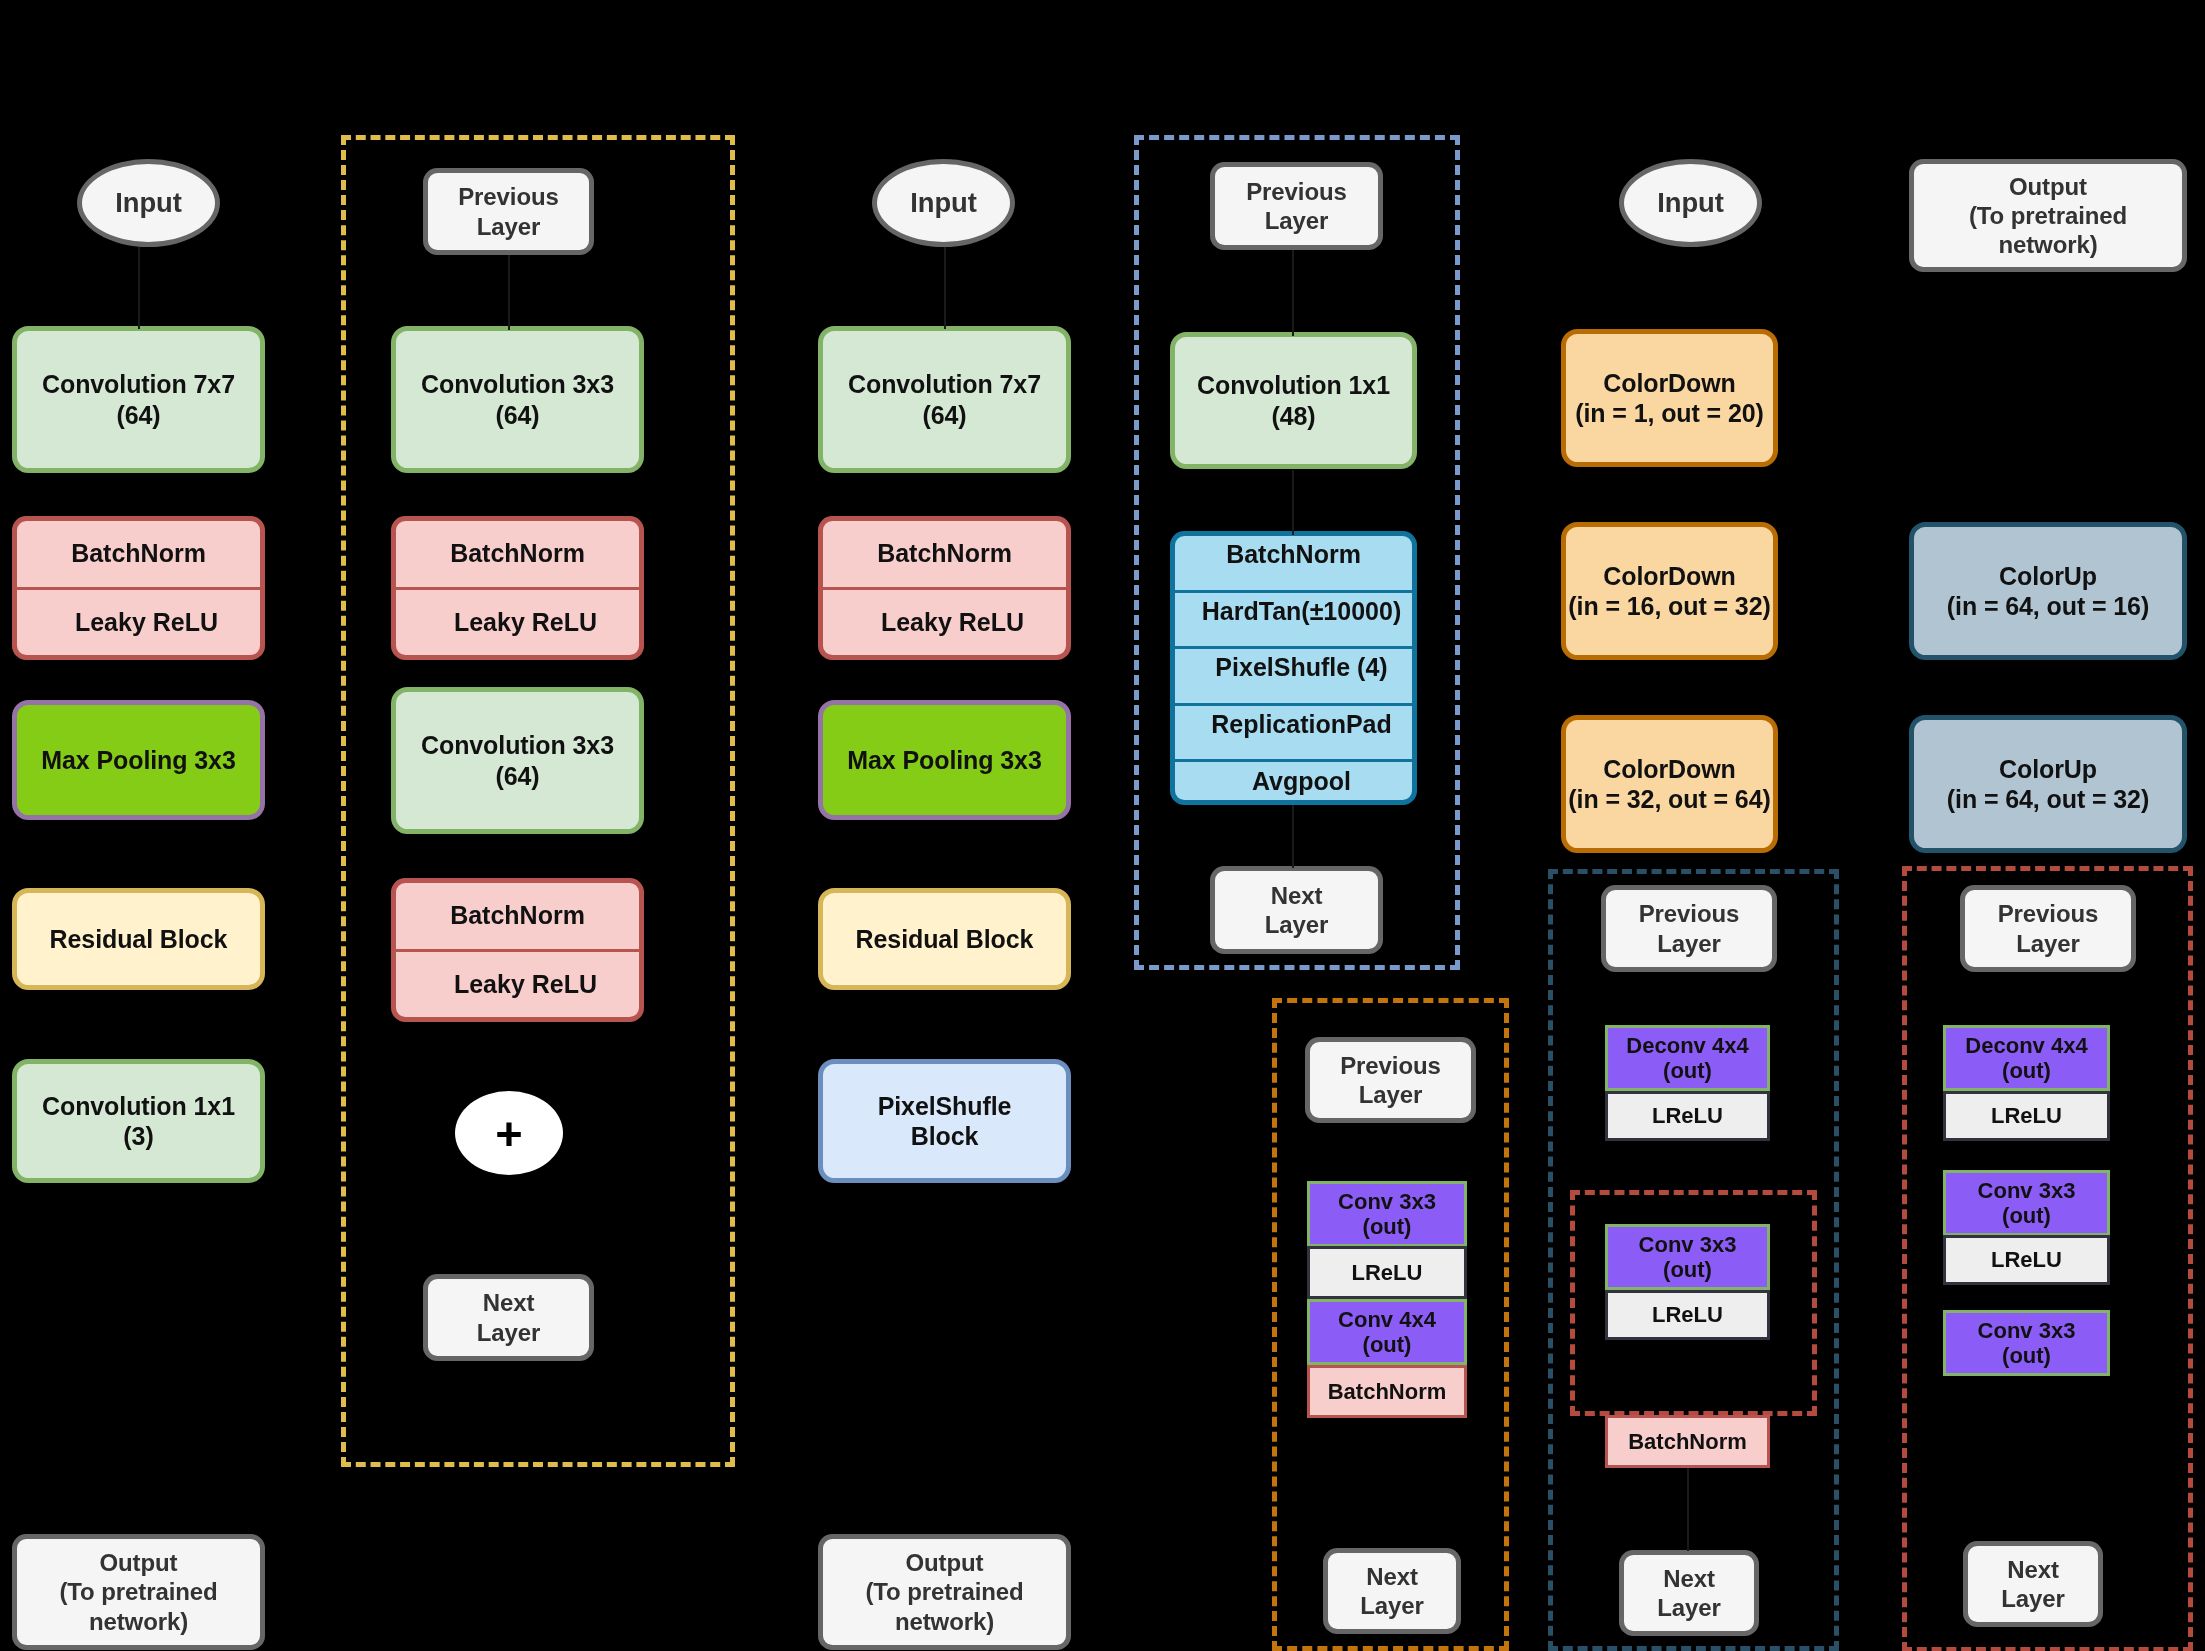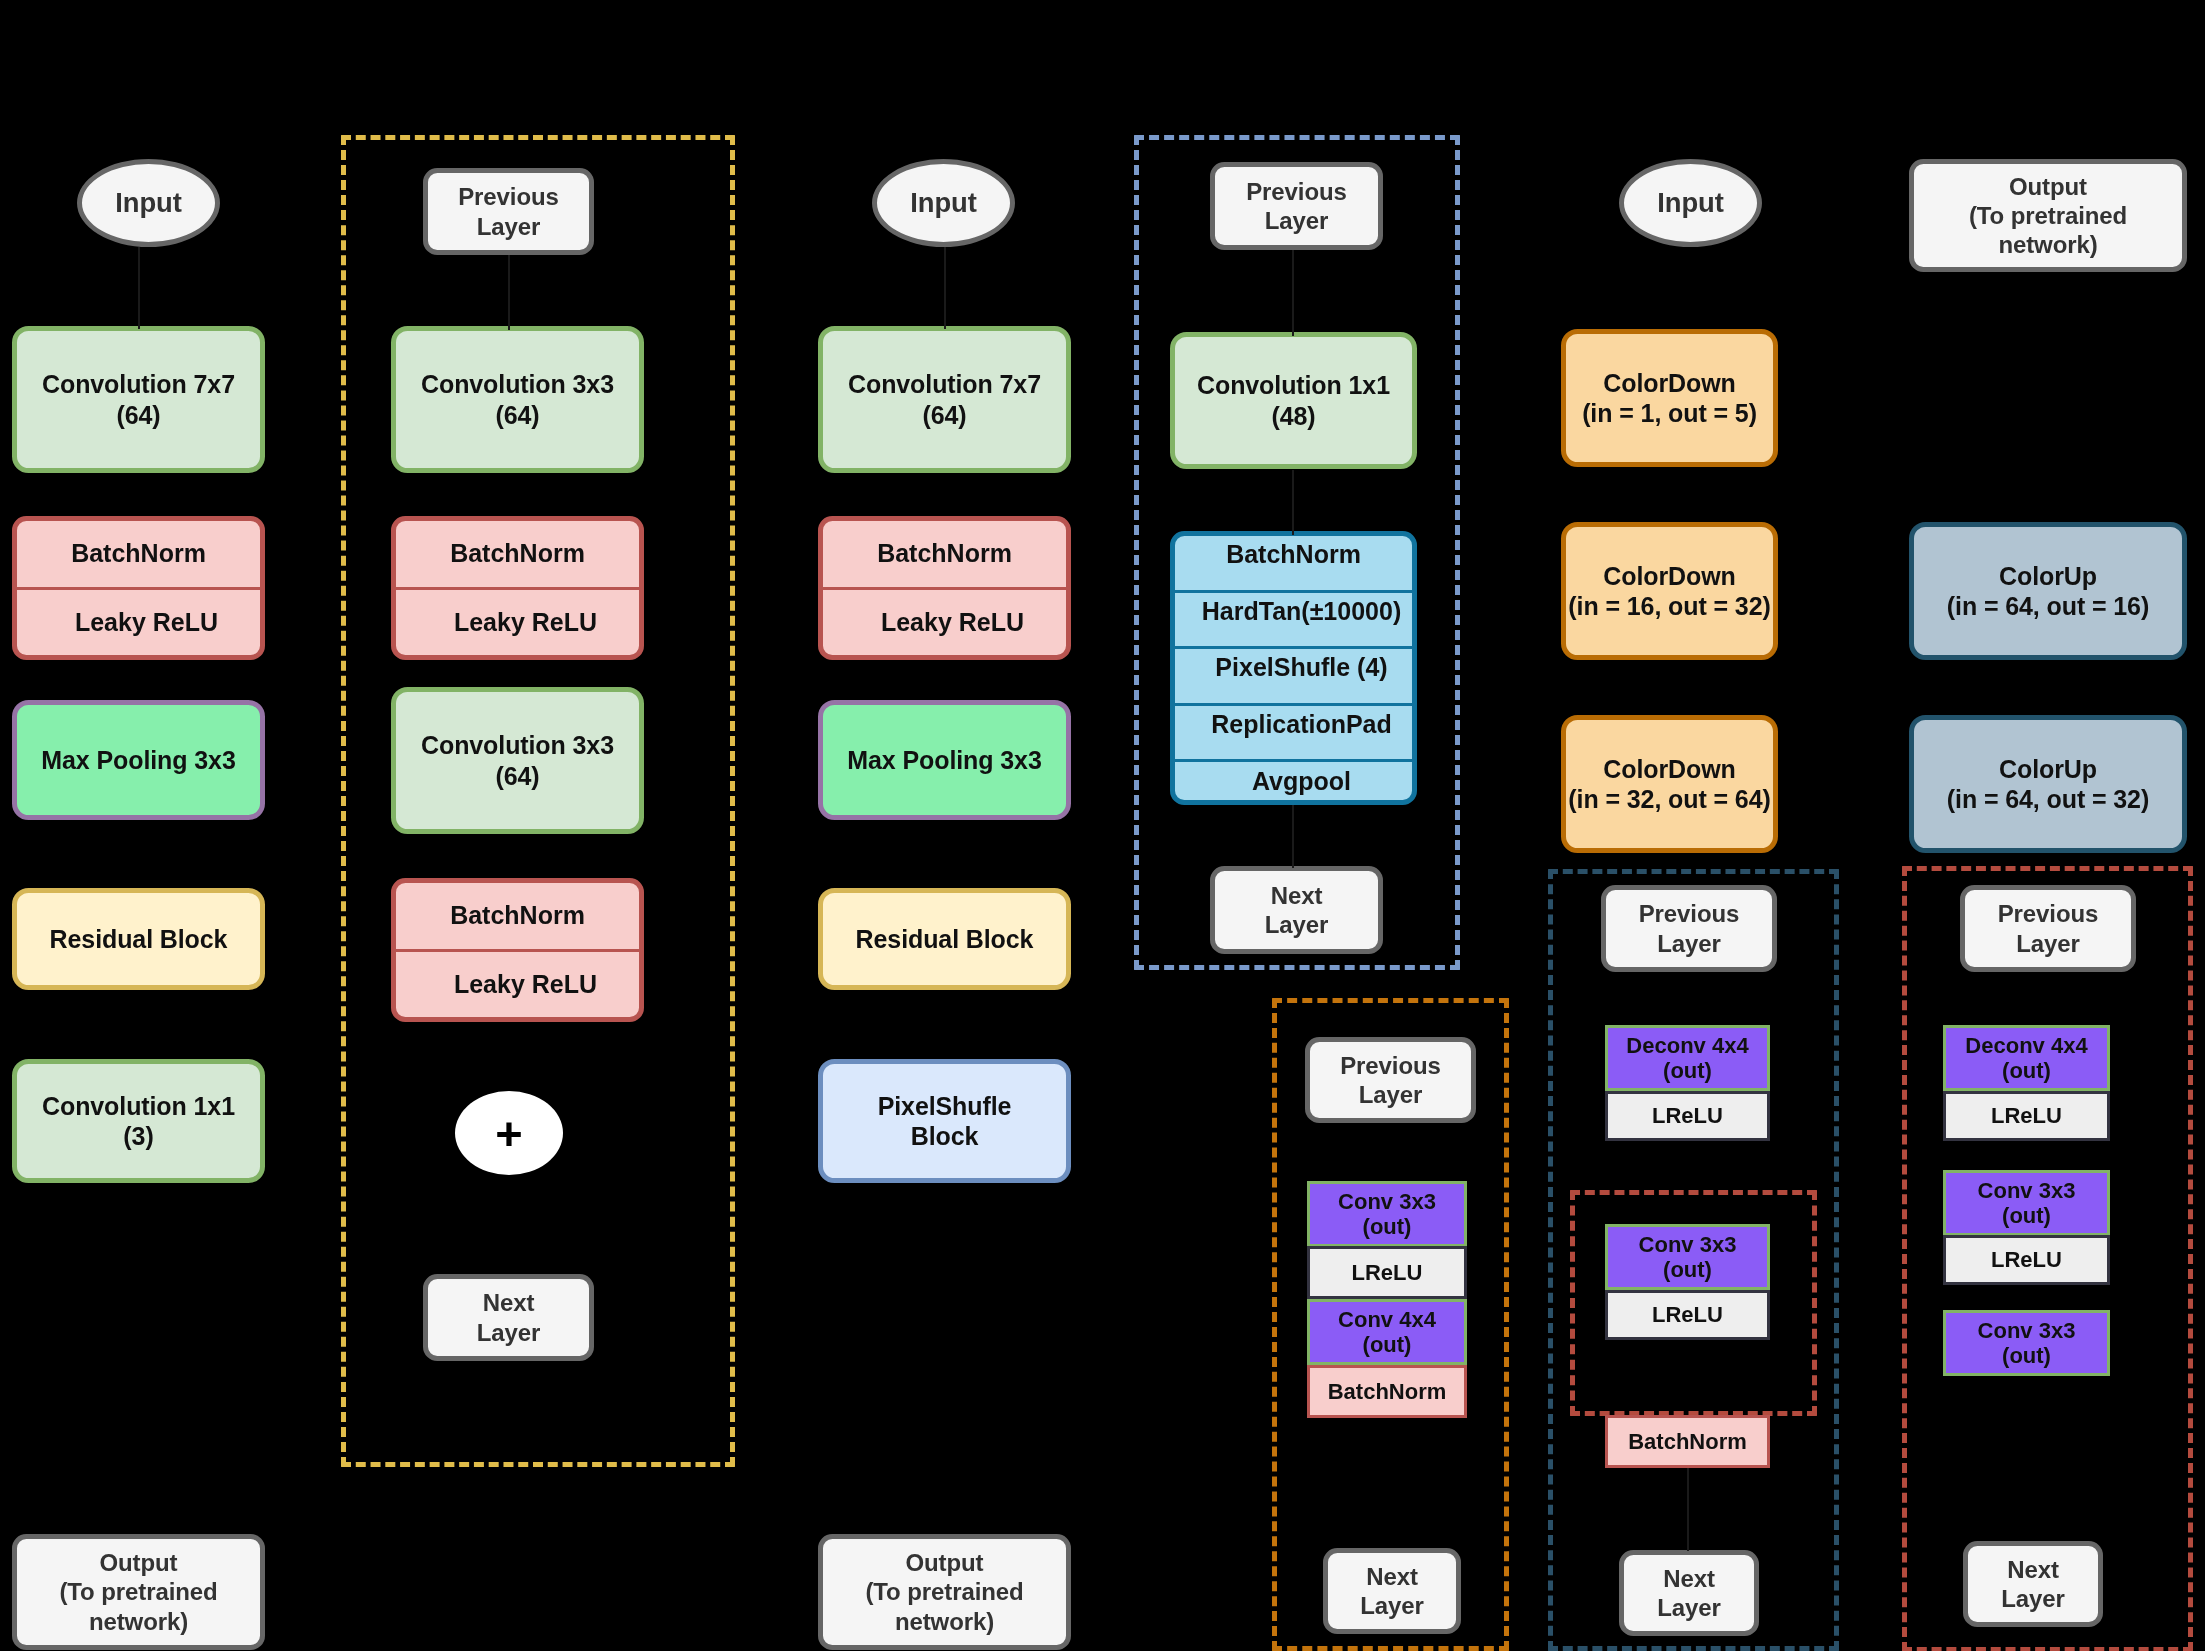--- a/index.html
+++ b/index.html
@@ -28,21 +28,21 @@
     border-radius:16.5px;
     border-width:5px;border-style:solid;
     font-size:25px;
     box-shadow:5px 5px 0 rgba(0,0,0,0.0);
     padding:3.3px 5.5px;
   }
 
   
   .green {background:#d5e8d4;border-color:#82b366;}
   .red   {background:#f8cecc;border-color:#b85450;}
-  .purple{background:#86efac;border-color:#9673a6;}
+  .purple{background:#84cc16;border-color:#9673a6;}
   .yellow{background:#fff2cc;border-color:#d6b656;}
   .bluel {background:#dae8fc;border-color:#6c8ebf;}
   .cyan  {background:#a8dcf0;border-color:#10739e;}
   .orange{background:#fad7a0;border-color:#b96c04;}
   .steel {background:#b1c4d2;border-color:#22536b;}
 
   
   .term{
     background:#f5f5f5;border:5px solid #666666;color:#333333;
     border-radius:14.3px;font-size:24px;
@@ -259,21 +259,21 @@
     <span class="ln">Next</span>
     <span class="ln">Layer</span>
   </div>
 
   <div class="node ellipse" style="left:1619px;top:159px;width:143px;height:88px;">
     <span class="ln">Input</span>
   </div>
 
   <div class="node blk orange" style="left:1561px;top:329px;width:217px;height:138px;">
     <span class="ln">ColorDown</span>
-    <span class="ln">(in = 1, out = 5)</span>
+    <span class="ln">(in = 1, out = 20)</span>
   </div>
   <div class="node blk orange" style="left:1561px;top:522px;width:217px;height:138px;">
     <span class="ln">ColorDown</span>
     <span class="ln">(in = 16, out = 32)</span>
   </div>
   <div class="node blk orange" style="left:1561px;top:715px;width:217px;height:138px;">
     <span class="ln">ColorDown</span>
     <span class="ln">(in = 32, out = 64)</span>
   </div>
 

